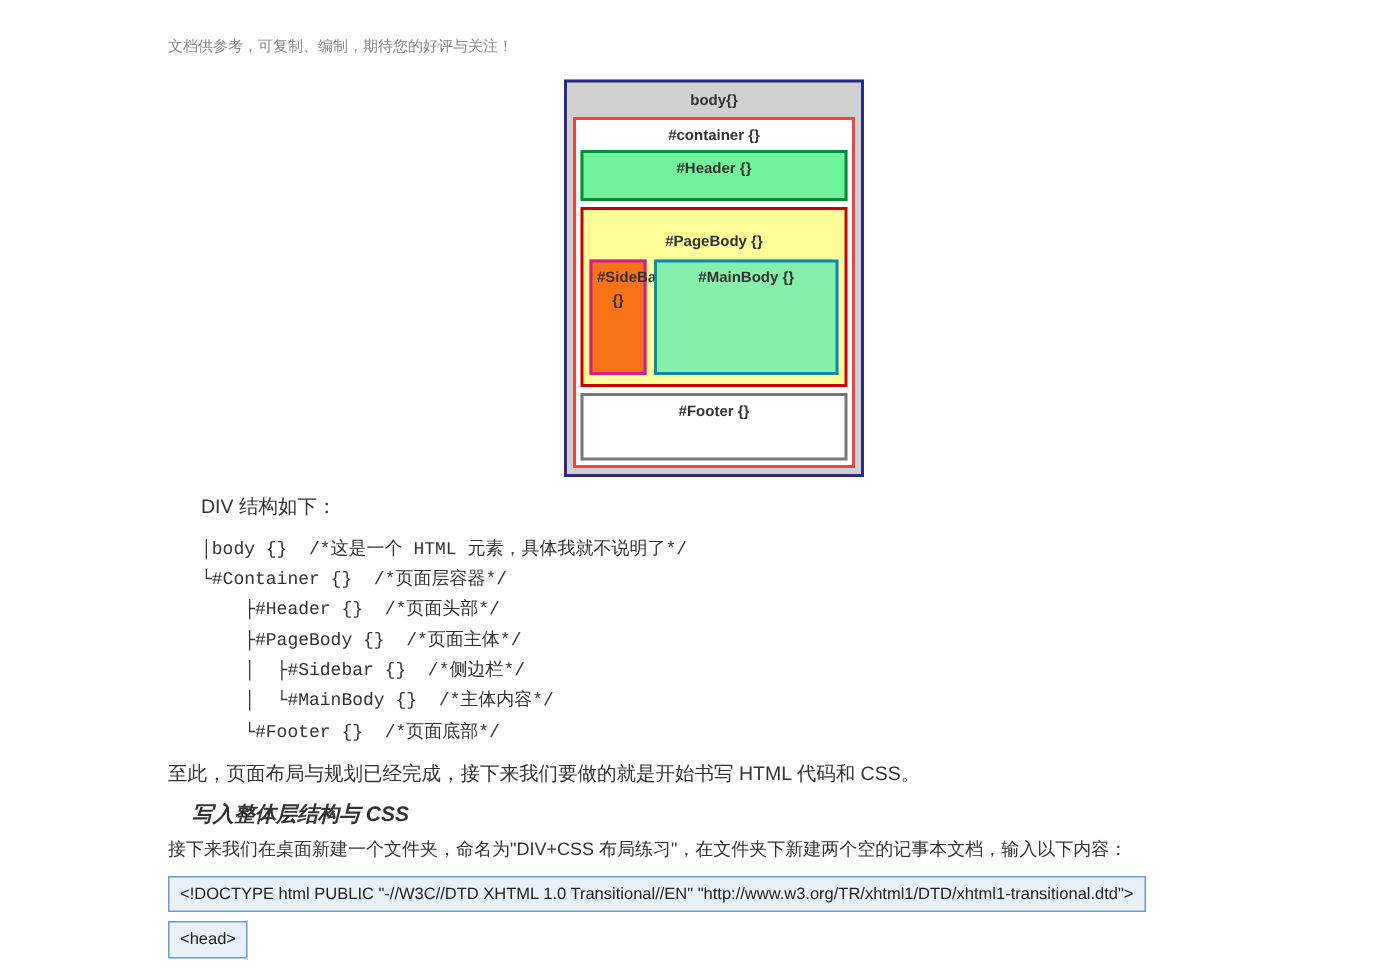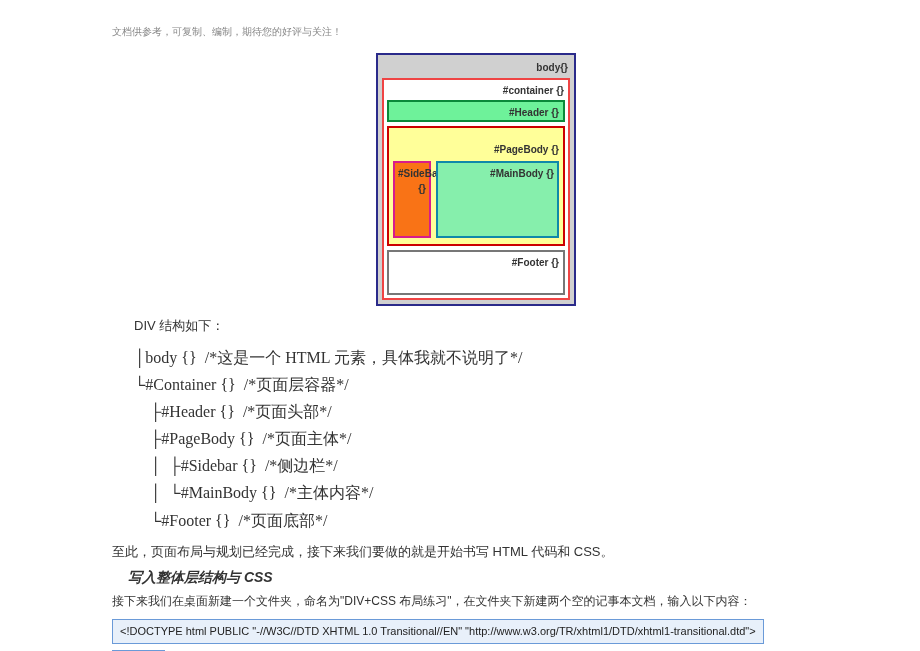--- a/index.html
+++ b/index.html
@@ -20,36 +20,36 @@
     .diagram-wrap {
       text-align: center;
       margin-bottom: 10px;
     }
     .diagram {
       display: inline-block;
       border: 2px solid #2a2a8a;
       background: #d0d0d0;
       padding: 4px;
       width: 200px;
-      text-align: right;
+      text-align: center;
       font-family: Arial, sans-serif;
       font-size: 10px;
       font-weight: bold;
     }
     .d-body-label { padding: 1px 2px 3px; }
     .d-container {
       background: #fff;
       border: 2px solid #ef4444;
       padding: 3px;
     }
     .d-container-label { padding: 0 1px 2px; }
     .d-header {
       background: #6ef29a;
       border: 2px solid #0a8a3a;
-      padding: 3px 4px 0;
+      padding: 3px 4px 12px;
       margin-bottom: 4px;
     }
     .d-pagebody {
       background: #ffff99;
       border: 2px solid #cc0000;
       padding: 14px 4px 6px;
       margin-bottom: 4px;
     }
     .d-pagebody-label { padding-bottom: 4px; }
     .d-row { display: flex; gap: 5px; }
@@ -64,22 +64,22 @@
       border: 2px solid #1088aa;
       flex: 1;
       padding: 3px 3px 40px;
     }
     .d-footer {
       background: #fff;
       border: 2px solid #777;
       padding: 3px 4px 23px;
     }
     .structure-text {
-      font-family: Liberation Serif, serif;
-      font-size: 16px;
+      font-family: Liberation Mono, monospace;
+      font-size: 12px;
       line-height: 1.7;
       margin: 8px 0 8px 22px;
       white-space: pre;
     }
     .para {
       font-size: 13px;
       margin: 0 0;
     }
     .section-heading {
       font-weight: bold;

